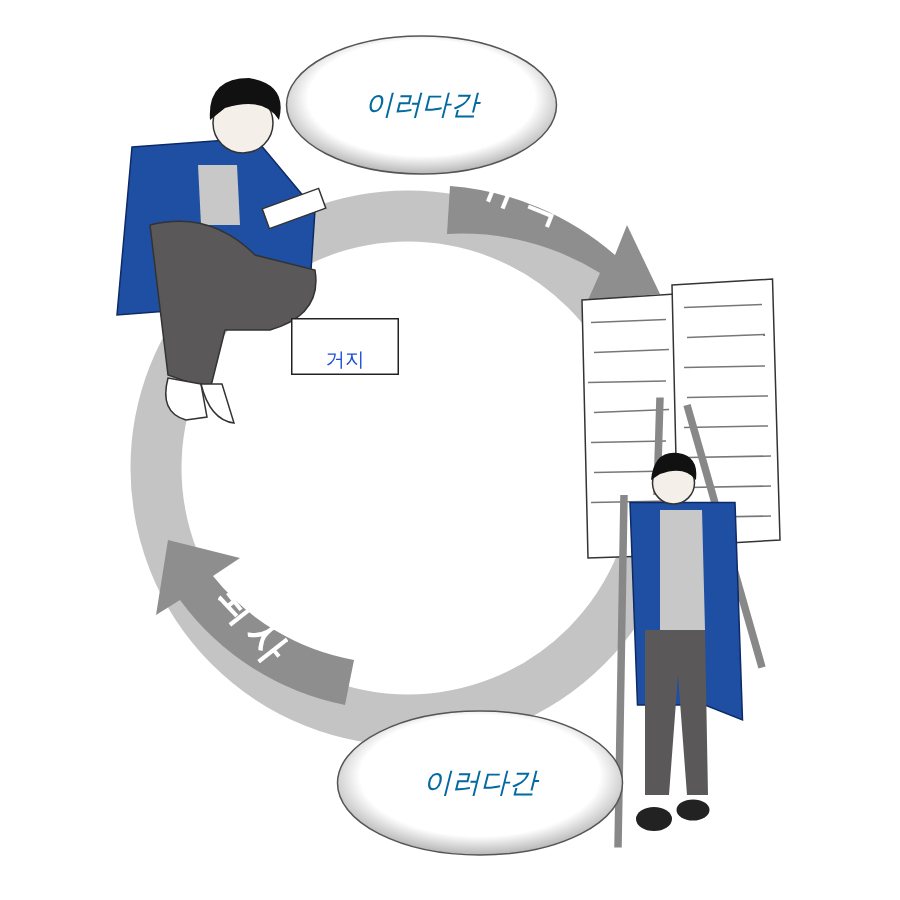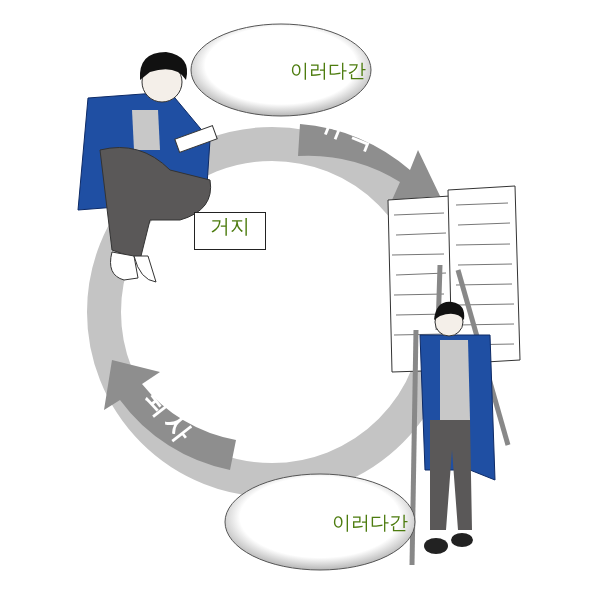--- a/index.html
+++ b/index.html
@@ -1,25 +1,25 @@
 <!DOCTYPE html>
 <html><head>
 <meta charset="utf-8">
 <style>
   html, body { margin: 0; padding: 0; background: #ffffff; }
   body { width: 600px; height: 600px; position: relative; overflow: hidden;
          font-family: "DejaVu Sans", sans-serif; }
   .stage { position: absolute; left: 0; top: 0; width: 600px; height: 600px; }
   svg.art { position: absolute; left: 0; top: 0; }
   .bubble { position: absolute; display: flex; flex-direction: column;
-            align-items: flex-end; justify-content: center; text-align: center;
-            color: #4d7c0f; font-size: 19px; line-height: 24px; }
+            align-items: center; justify-content: center; text-align: center;
+            color: #0369a1; font-size: 19px; line-height: 24px; font-style: italic; }
   .label-box { position: absolute; border: 1.5px solid #222; background: #fff;
-               display: flex; align-items: flex-start; justify-content: center;
-               font-size: 20px; color: #4d7c0f; }
+               display: flex; align-items: flex-end; justify-content: center;
+               font-size: 13px; color: #1d4ed8; }
   .arrow-text { position: absolute; color: #ffffff; font-weight: bold; font-size: 26px;
                 letter-spacing: 6px; }
 </style>
 </head>
 <body>
 
 <div class="stage">
 
   <svg class="art" width="600" height="600" viewBox="0 0 600 600">
     <defs>

